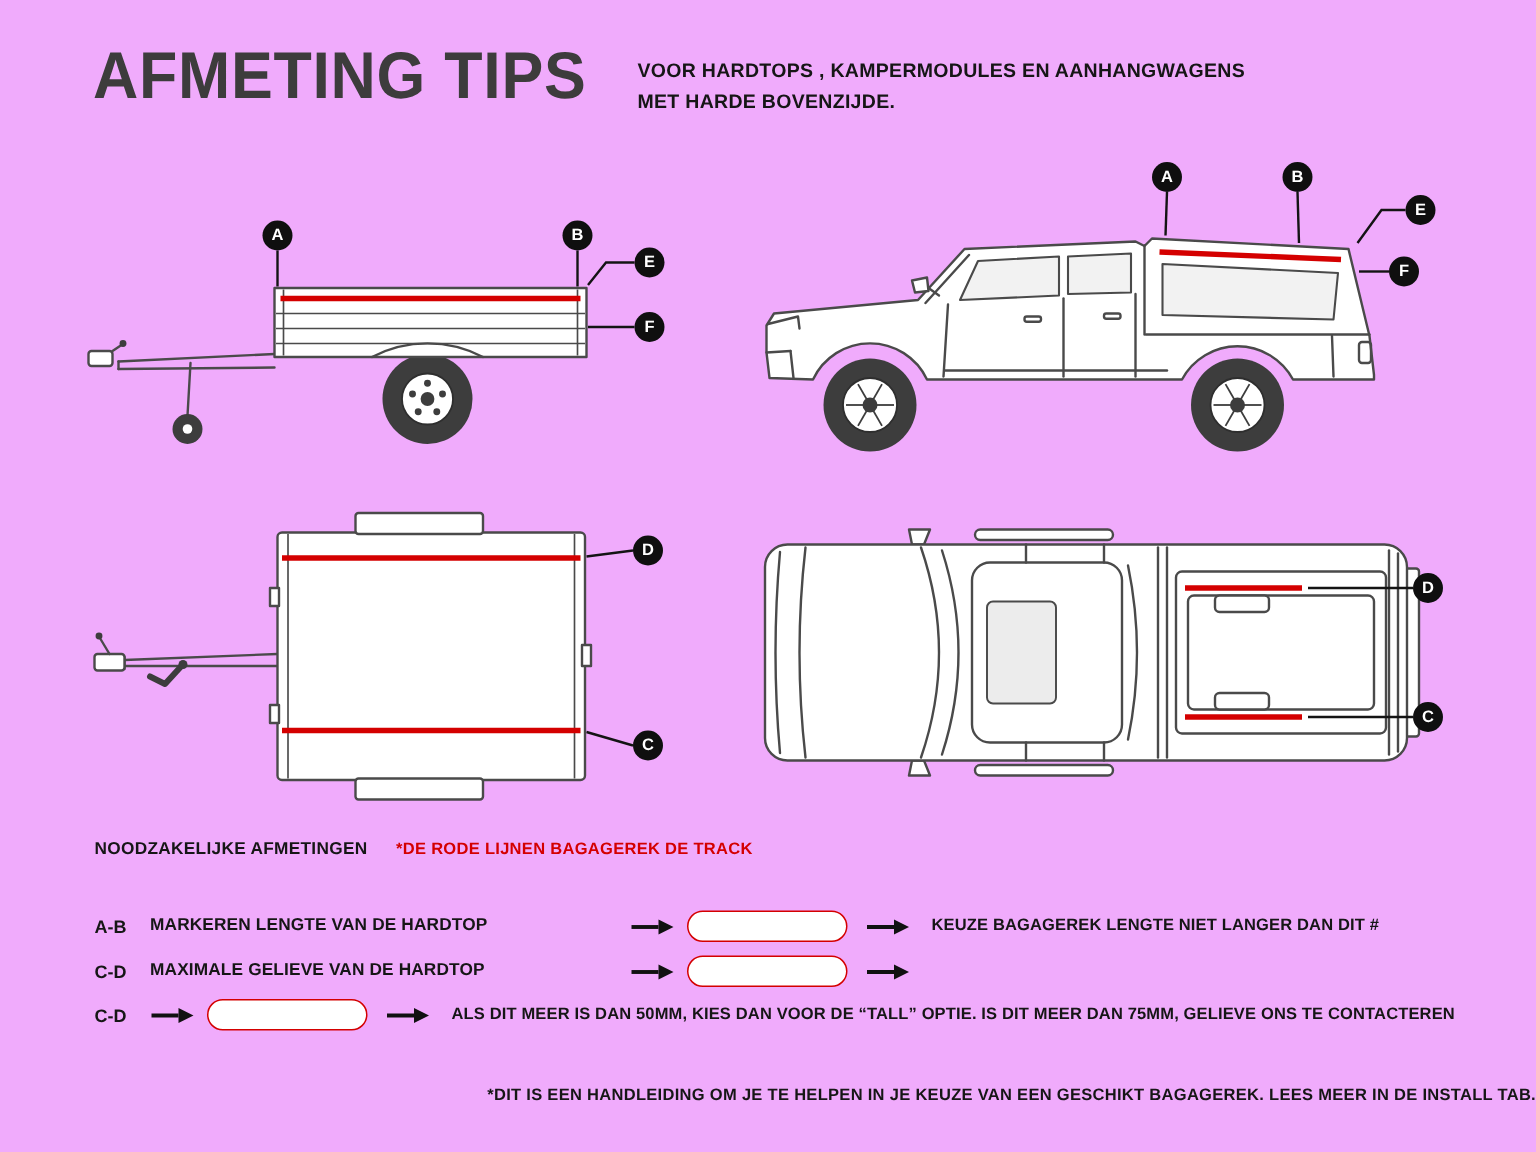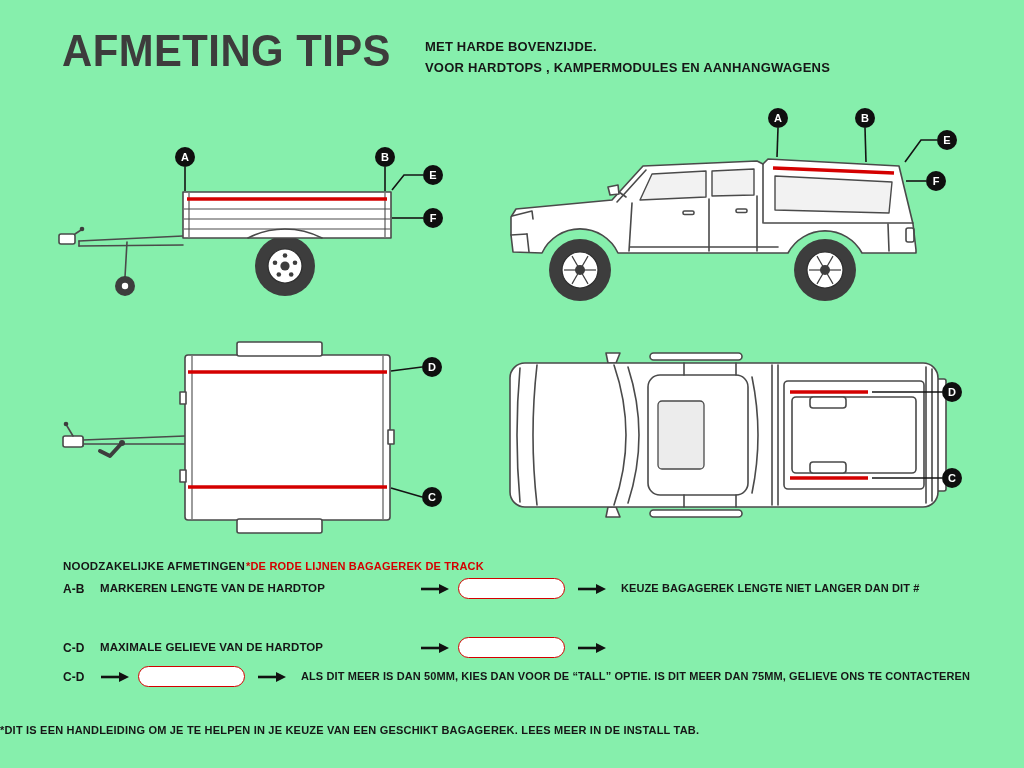--- a/index.html
+++ b/index.html
@@ -1,18 +1,18 @@
 <!DOCTYPE html>
 <html><head>
 <meta charset="utf-8">
 <style>
   *{margin:0;padding:0;box-sizing:border-box}
   html,body{background:#ffffff}
   body{font-family:"Liberation Sans",sans-serif;color:#161616}
-  .page{position:relative;width:1024px;height:768px;background:#86efac;overflow:hidden}
+  .page{position:relative;width:1024px;height:768px;background:#f0abfc;overflow:hidden}
 
   .title{position:absolute;left:62px;top:26px;font-size:44px;font-weight:bold;
          letter-spacing:.5px;color:#3d3c3c;white-space:nowrap;
          transform:scaleX(.95);transform-origin:left top}
   .subtitle{position:absolute;left:425px;top:36px;font-size:13px;font-weight:bold;
             line-height:1.65;letter-spacing:.2px;color:#161616}
 
   .fig{position:absolute}
   .fig svg{position:absolute;left:0;top:0;overflow:visible}
   .marker{position:absolute;width:20px;height:20px;border-radius:50%;background:#0f0f0f;
@@ -21,45 +21,45 @@
 
   svg .ln{stroke:#4a4a4a;stroke-width:1.6;fill:none;stroke-linejoin:round;stroke-linecap:round}
   svg .lnf{stroke:#4a4a4a;stroke-width:1.6;fill:#ffffff;stroke-linejoin:round}
   svg .thin{stroke:#4a4a4a;stroke-width:1.1;fill:none}
   svg .glass{fill:#f2f2f2;stroke:#4a4a4a;stroke-width:1.4;stroke-linejoin:round}
   svg .dark{fill:#3d3d3d;stroke:none}
   svg .spk{stroke:#3d3d3d;stroke-width:1.2}
   svg .track{stroke:#d40000;stroke-width:3.6;fill:none}
   svg .conn{stroke:#141414;stroke-width:1.6;fill:none}
 
-  .meas-head{position:absolute;left:63px;top:560px;display:flex;align-items:baseline;gap:1px}
+  .meas-head{position:absolute;left:63px;top:560px;display:flex;align-items:baseline;gap:19px}
   .meas-head .h{font-size:11.5px;font-weight:bold;letter-spacing:.2px}
   .meas-head .note{font-size:11px;font-weight:bold;color:#d40000;letter-spacing:.2px}
 
   .mrow{position:absolute;left:63px;right:24px;display:flex;align-items:center}
   .mrow .code{width:37px;font-size:12px;font-weight:bold;flex:none}
   .mrow .label{width:320px;font-size:11.5px;font-weight:bold;line-height:1.3;
                letter-spacing:.1px;flex:none;padding-right:6px}
   .mrow .arrow1{width:38px;flex:none;display:flex;align-items:center}
   .mrow .arrow2{width:54px;flex:none;display:flex;align-items:center;justify-content:center}
   .pill{width:107px;height:21px;border:1.6px solid #d40000;border-radius:11px;background:#fff;flex:none}
   .mrow .result{flex:1;font-size:11px;font-weight:bold;line-height:1.35;letter-spacing:.1px;padding-left:2px}
 
-  .footnote{position:absolute;left:0;right:0;top:724px;text-align:left;
+  .footnote{position:absolute;left:0;right:0;top:724px;text-align:right;
             font-size:11px;font-weight:bold;letter-spacing:.2px}
 </style>
 </head>
 <body>
 
 <div class="page">
 
   <div class="title">AFMETING TIPS</div>
   <div class="subtitle">
+    <div>VOOR HARDTOPS , KAMPERMODULES EN AANHANGWAGENS</div>
     <div>MET HARDE BOVENZIJDE.</div>
-    <div>VOOR HARDTOPS , KAMPERMODULES EN AANHANGWAGENS</div>
   </div>
 
   <div class="fig" style="left:55px;top:130px;width:405px;height:190px">
     <svg width="405" height="190" viewBox="0 0 405 190">
 
       <line class="ln" x1="128" y1="106" x2="24" y2="111"></line>
       <line class="ln" x1="128" y1="115" x2="24" y2="116"></line>
       <line class="ln" x1="24" y1="111" x2="24" y2="116"></line>
       <rect class="lnf" x="4" y="104" width="16" height="10" rx="2"></rect>
       <line class="ln" x1="20" y1="104" x2="26" y2="100"></line>
@@ -233,21 +233,21 @@
     </svg>
     <div class="marker" style="left:462px;top:37px">D</div>
     <div class="marker" style="left:462px;top:123px">C</div>
   </div>
 
   <div class="meas-head">
     <span class="h">NOODZAKELIJKE AFMETINGEN</span>
     <span class="note">*DE RODE LIJNEN BAGAGEREK DE TRACK</span>
   </div>
 
-  <div class="mrow" style="top:578px">
+  <div class="mrow" style="top:607px">
     <div class="code">A-B</div>
     <div class="label">MARKEREN LENGTE VAN DE HARDTOP</div>
     <div class="arrow1">
       <svg width="30" height="12" viewBox="0 0 30 12">
           <line x1="1" y1="6" x2="19" y2="6" stroke="#111" stroke-width="2.6"></line>
           <polygon points="19,1 29,6 19,11" fill="#111"></polygon>
         </svg>
     </div>
     <div class="pill"></div>
     <div class="arrow2">

